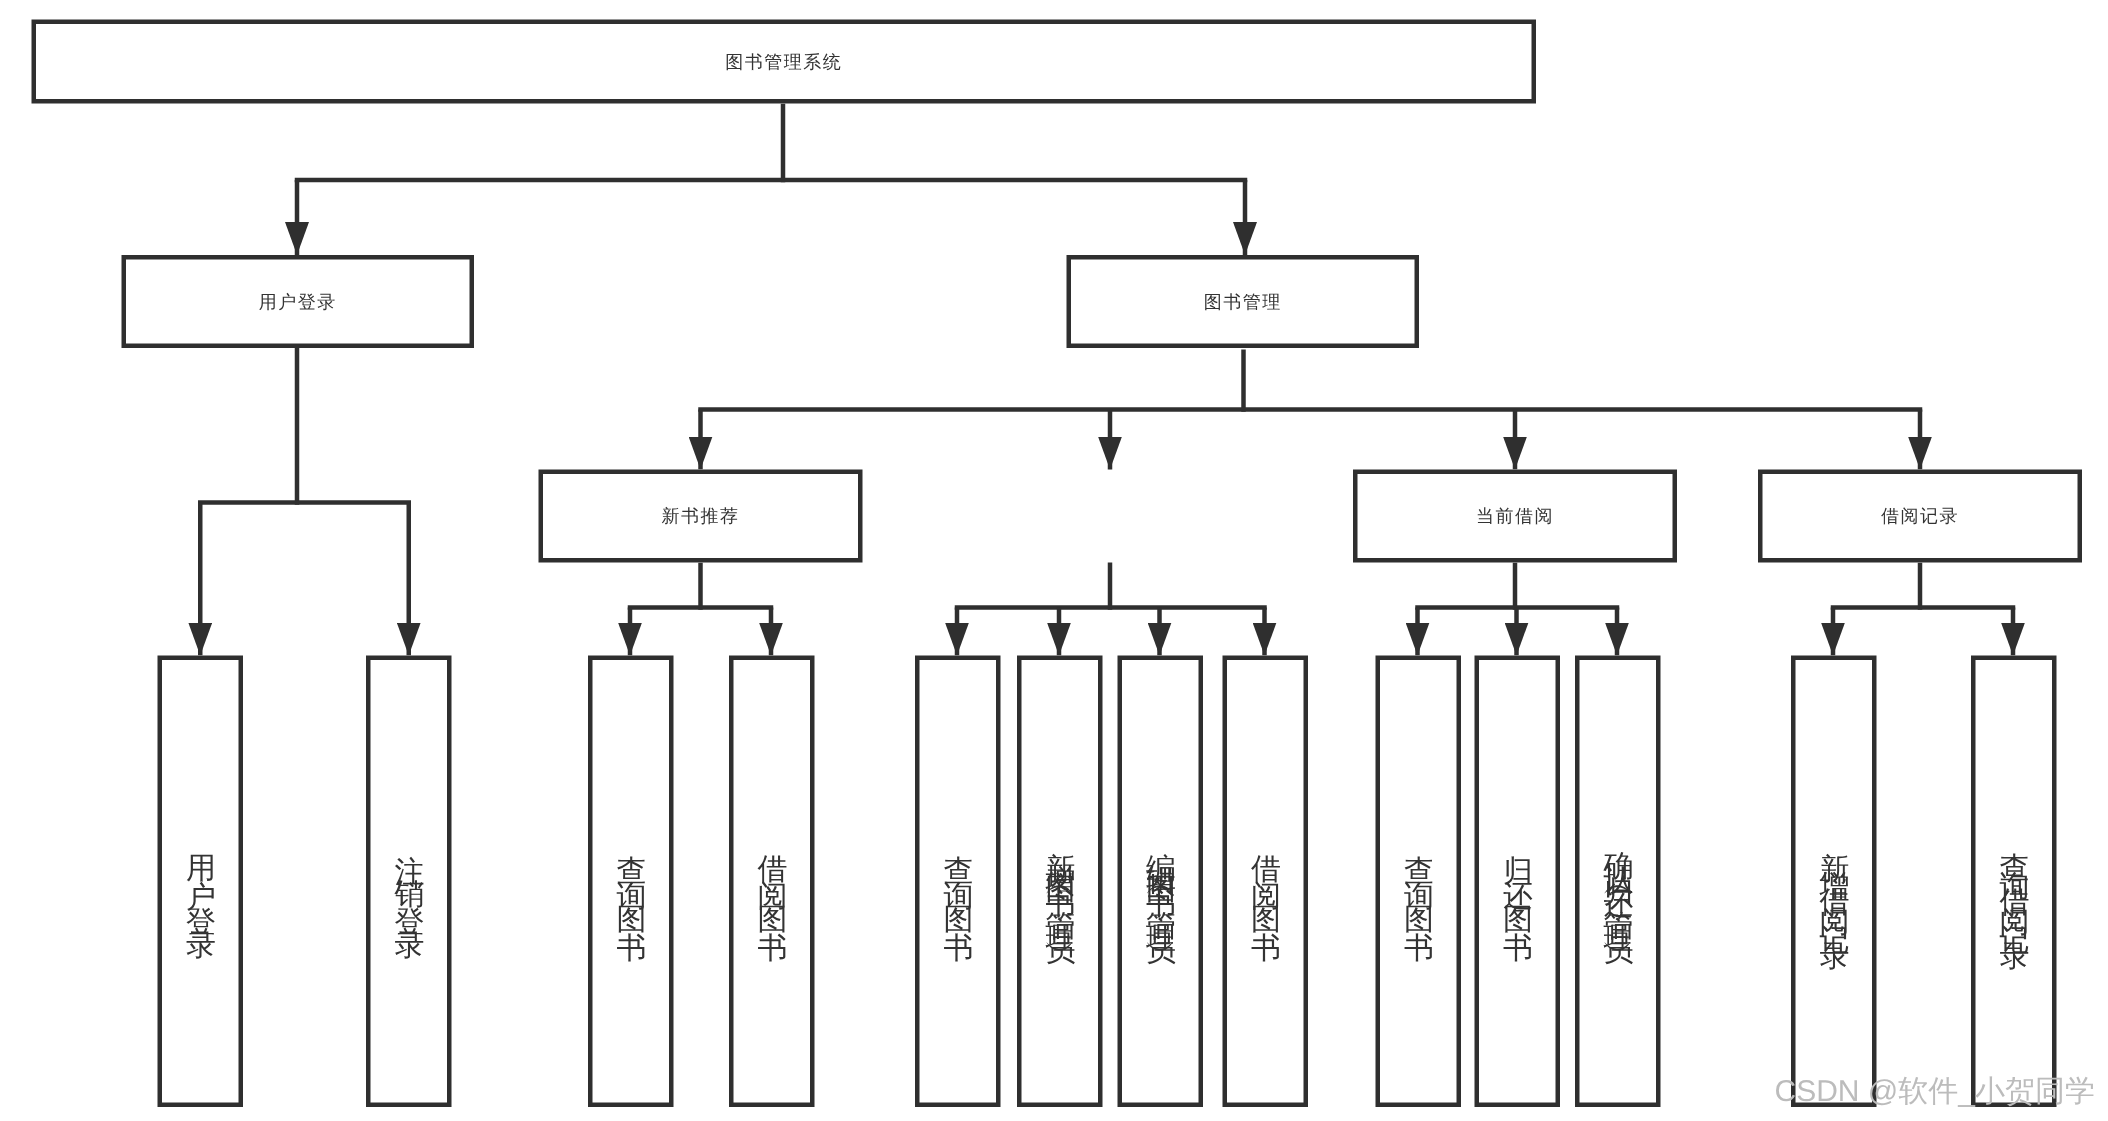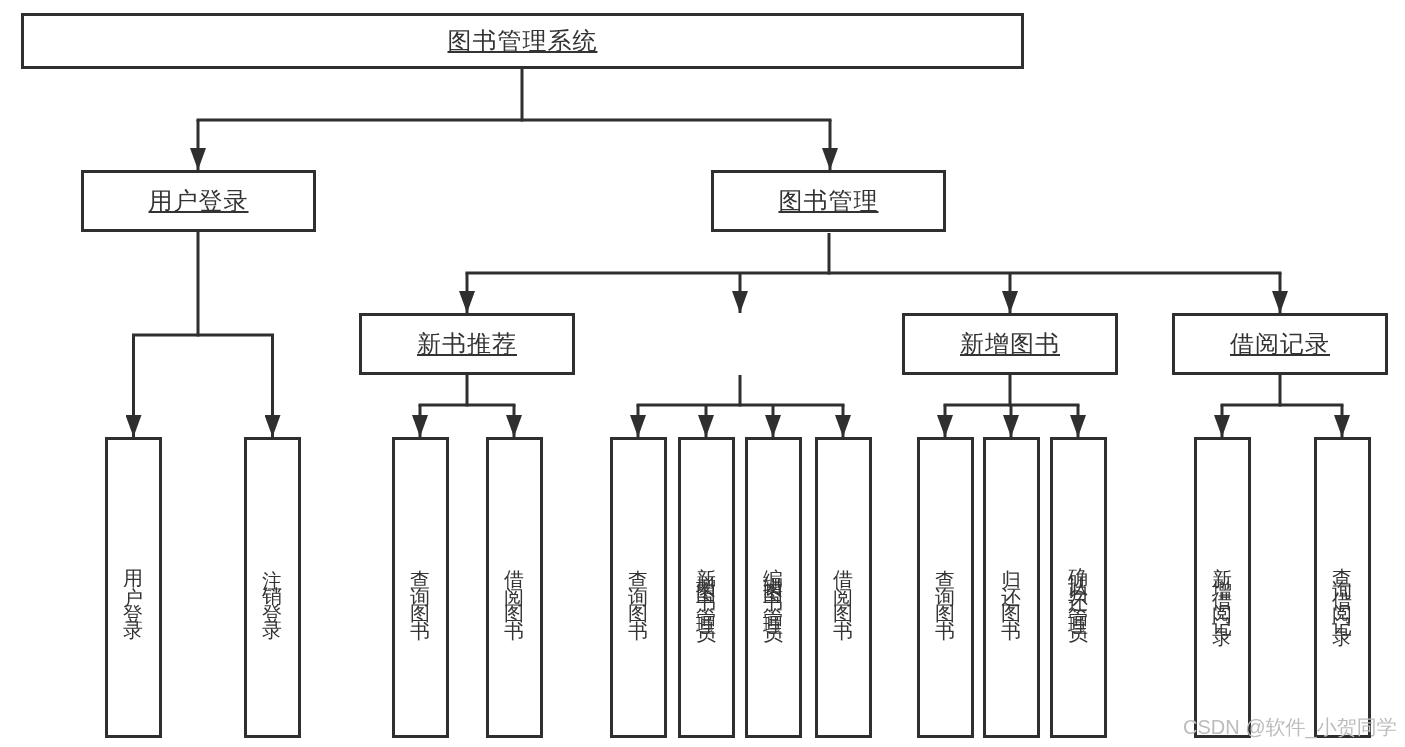--- a/index.html
+++ b/index.html
@@ -24,24 +24,23 @@
     box-sizing:border-box;
     background:var(--boxbg);
     border:3px solid var(--line);
     display:flex;
     align-items:center;
     justify-content:center;
     z-index:2;
   }
   .node .label{
     color:var(--text);
-    font-size:24px;
+    font-size:12px;
     letter-spacing:1px;
     white-space:nowrap;
-    text-decoration:underline;
   }
   .root-node{left:21px;top:13px;width:1003px;height:56px;}
   .l2{top:170px;width:235px;height:62px;}
   .l3{top:313px;width:216px;height:62px;}
   .leaf{top:437px;width:57px;height:301px;}
   .leaf .vlabel{
     writing-mode:vertical-rl;
     text-orientation:mixed;
     color:var(--text);
     font-size:20px;
@@ -120,21 +119,21 @@
     <span class="label">用户登录</span>
   </div>
   <div class="node l3" style="left:359px;">
     <span class="label">新书推荐</span>
   </div>
 
   <div class="node l2" style="left:711px;">
     <span class="label">图书管理</span>
   </div>
   <div class="node l3" style="left:902px;">
-    <span class="label">新增图书</span>
+    <span class="label">当前借阅</span>
   </div>
   <div class="node l3" style="left:1172px;">
     <span class="label">借阅记录</span>
   </div>
 
   <div class="node leaf" style="left:105px;">
     <span class="vlabel ls-4">用户登录</span>
   </div>
   <div class="node leaf" style="left:244px;">
     <span class="vlabel ls-4">注销登录</span>

